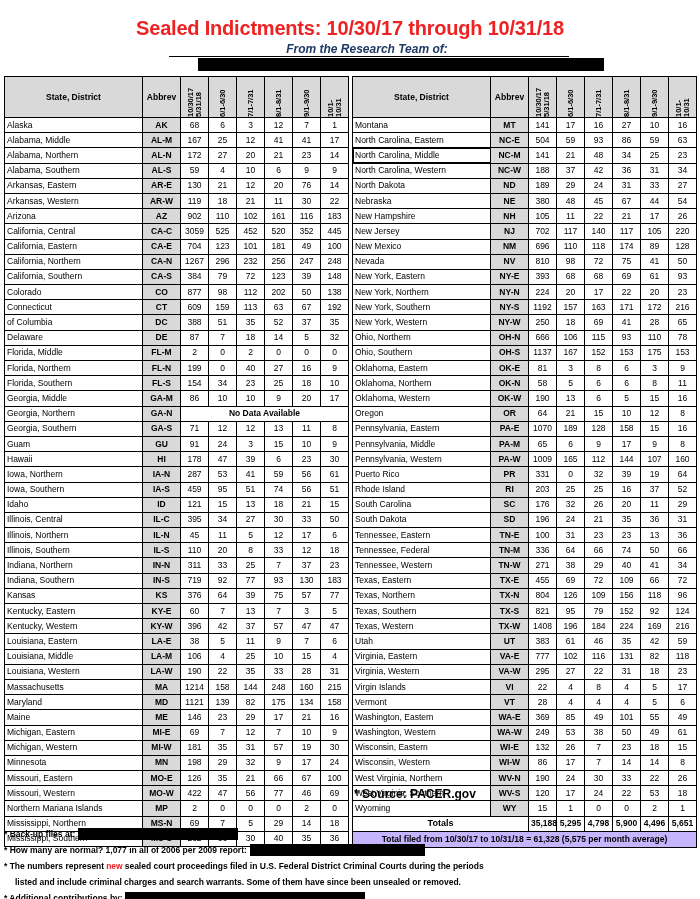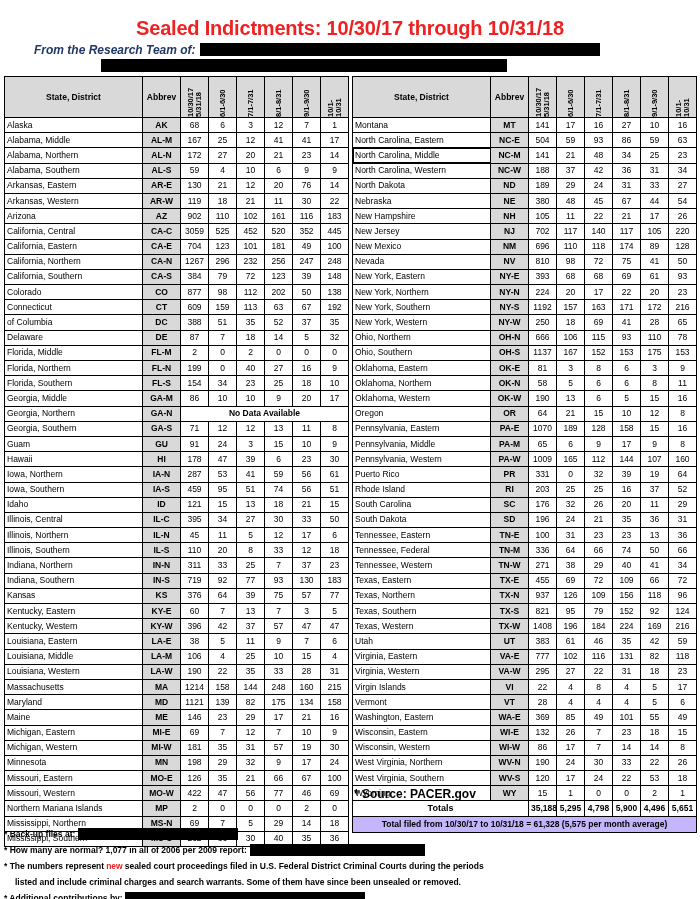--- a/index.html
+++ b/index.html
@@ -19,20 +19,21 @@
     letter-spacing:-0.2px;
     padding-top:17px;
     line-height:1.1;
     white-space:nowrap;
   }
   .subtitle-row{
     display:flex;align-items:center;
     padding-left:34px;
     margin-top:3px;
     height:15px;
+    flex-direction:column;
   }
   .subtitle-label{
     color:#1f3864;
     font-style:italic;
     font-weight:bold;
     font-size:12px;
     white-space:nowrap;
   }
   .redact{background:#000;display:inline-block;height:13px;}
   .redact-1{width:400px;margin-left:4px;}
@@ -1024,21 +1025,21 @@
               <td class="num">455</td>
               <td class="num">69</td>
               <td class="num">72</td>
               <td class="num">109</td>
               <td class="num">66</td>
               <td class="num">72</td>
             </tr>
             <tr>
               <td class="state">Texas, Northern</td>
               <td class="abbrev">TX-N</td>
-              <td class="num">937</td>
+              <td class="num">804</td>
               <td class="num">126</td>
               <td class="num">109</td>
               <td class="num">156</td>
               <td class="num">118</td>
               <td class="num">96</td>
             </tr>
             <tr>
               <td class="state">Texas, Southern</td>
               <td class="abbrev">TX-S</td>
               <td class="num">821</td>
@@ -1110,20 +1111,30 @@
             </tr>
             <tr>
               <td class="state">Washington, Eastern</td>
               <td class="abbrev">WA-E</td>
               <td class="num">369</td>
               <td class="num">85</td>
               <td class="num">49</td>
               <td class="num">101</td>
               <td class="num">55</td>
               <td class="num">49</td>
+            </tr>
+            <tr>
+              <td class="state">Washington, Western</td>
+              <td class="abbrev">WA-W</td>
+              <td class="num">249</td>
+              <td class="num">53</td>
+              <td class="num">38</td>
+              <td class="num">50</td>
+              <td class="num">49</td>
+              <td class="num">61</td>
             </tr>
             <tr>
               <td class="state">Wisconsin, Eastern</td>
               <td class="abbrev">WI-E</td>
               <td class="num">132</td>
               <td class="num">26</td>
               <td class="num">7</td>
               <td class="num">23</td>
               <td class="num">18</td>
               <td class="num">15</td>

